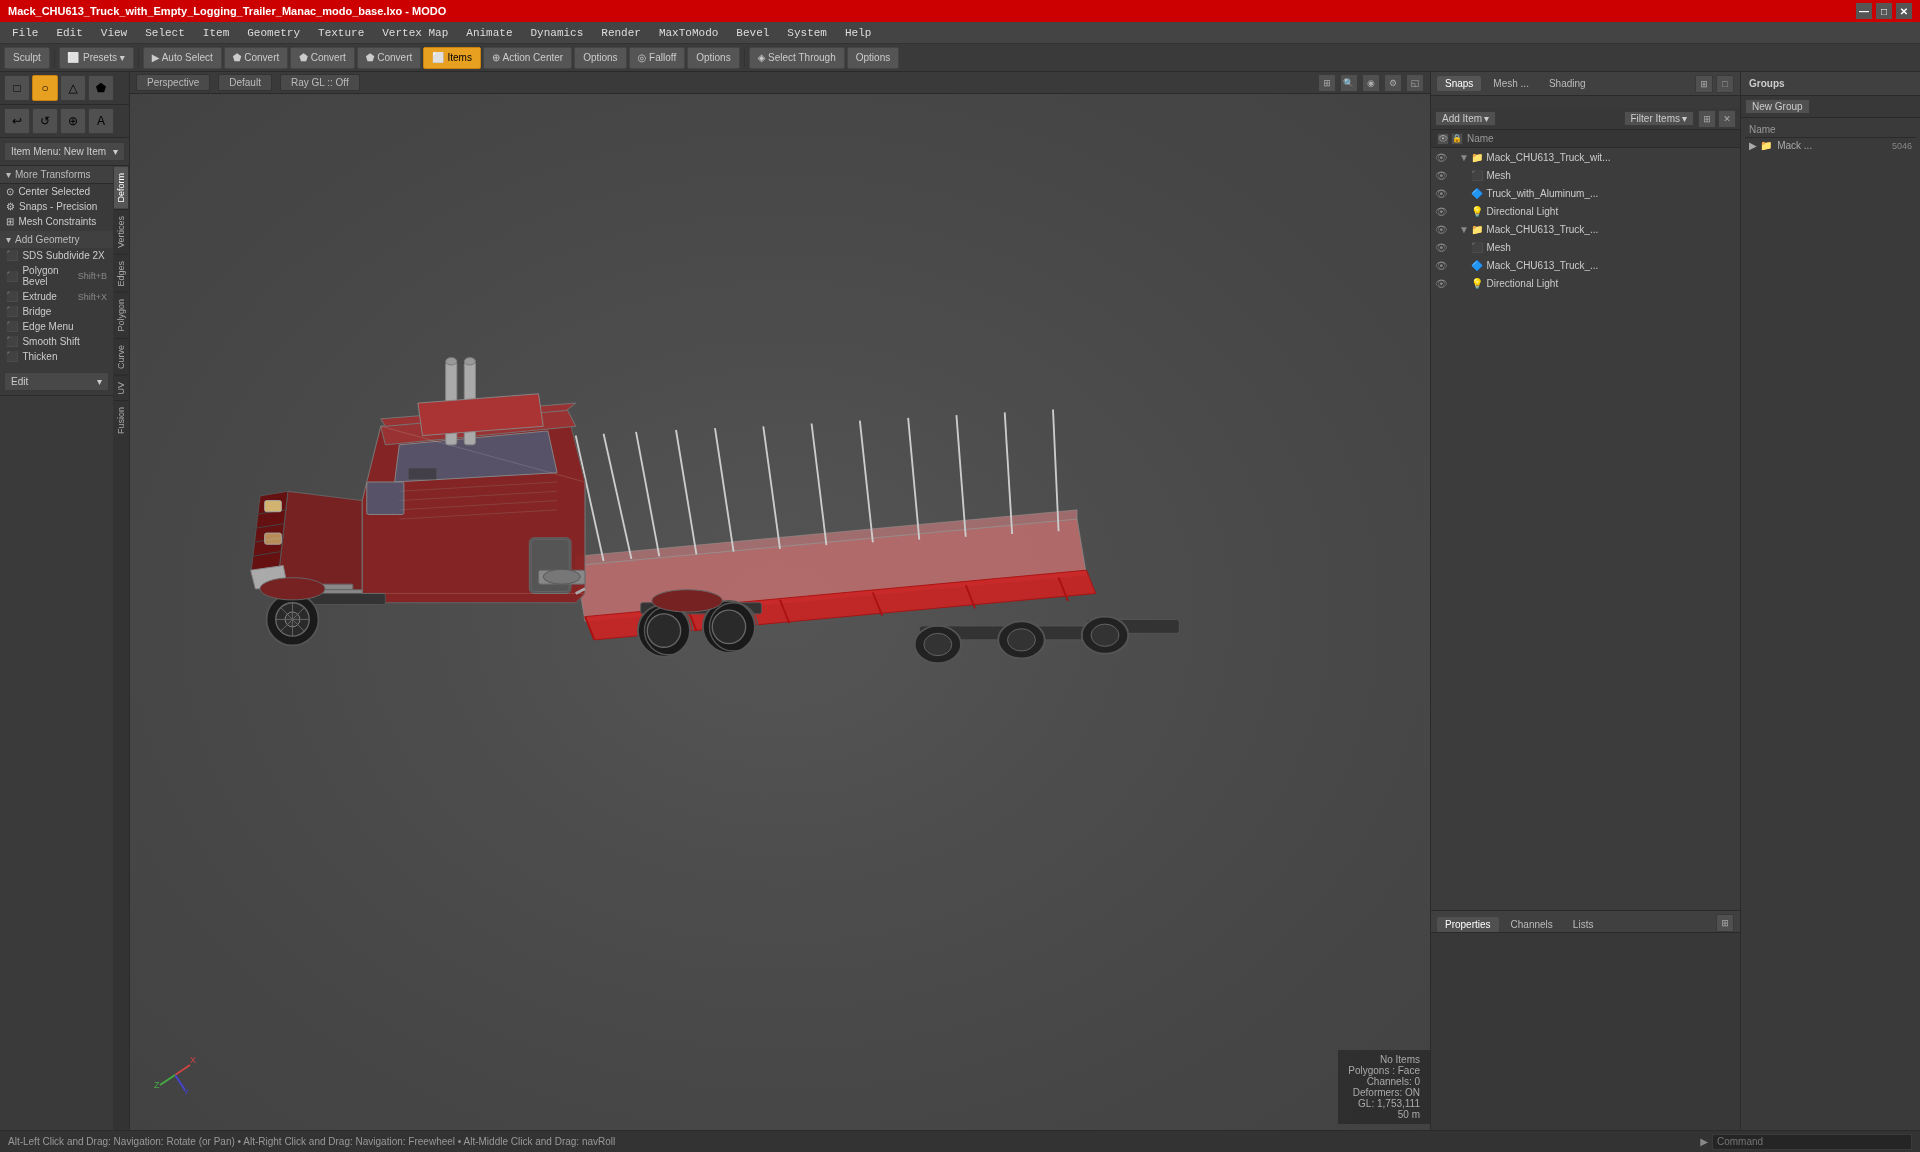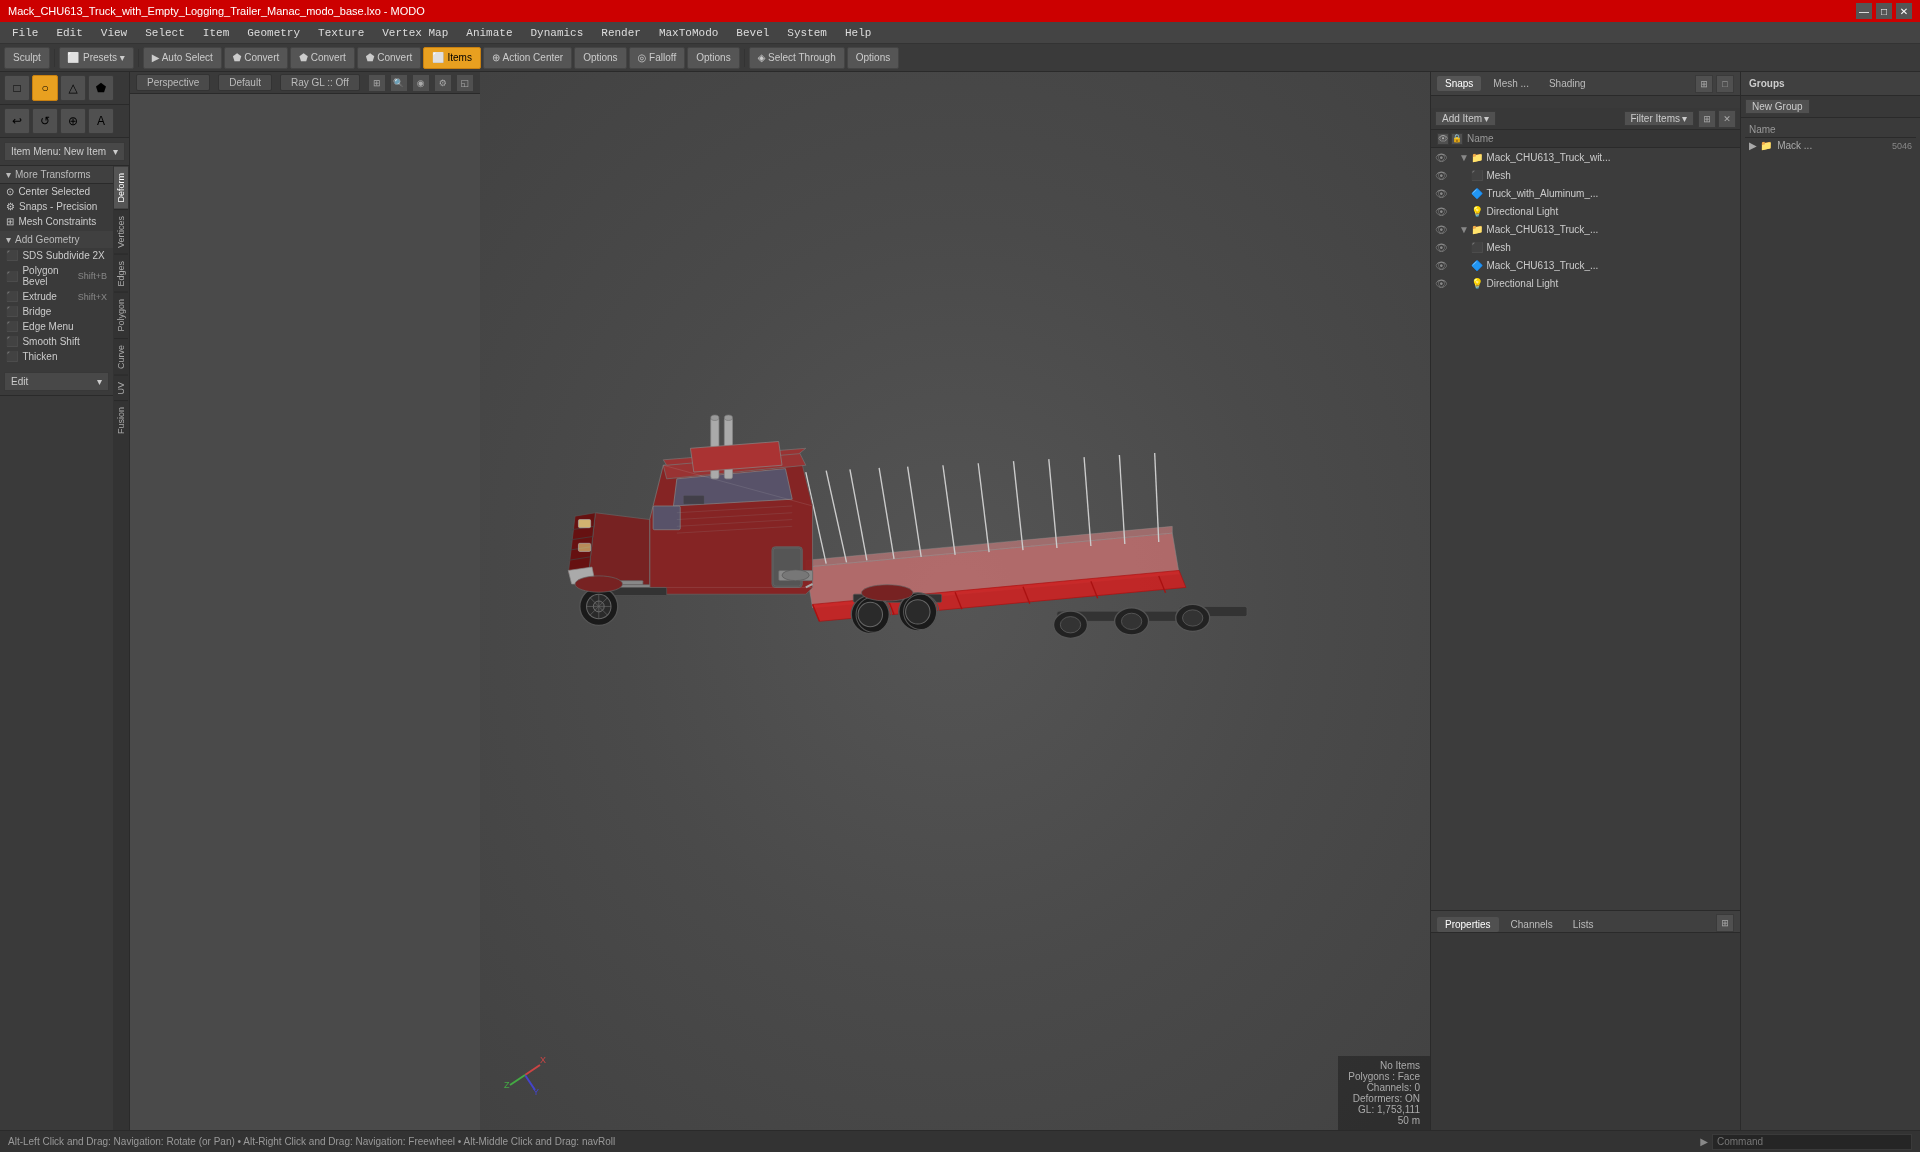--- a/index.html
+++ b/index.html
@@ -8,20 +8,21 @@
     
     #title-bar {
       height: 22px;
       background: #cc0000;
       display: flex;
       align-items: center;
       justify-content: space-between;
       padding: 0 8px;
       color: white;
       font-size: 11px;
+      font-weight: bold;
     }
     #title-controls { display: flex; gap: 4px; }
     #title-controls span { width: 16px; height: 16px; background: #555; display: inline-flex; align-items: center; justify-content: center; font-size: 10px; cursor: pointer; }
 
     
     #menu-bar {
       height: 22px;
       background: #444;
       display: flex;
       align-items: center;
@@ -169,21 +170,21 @@
       display: flex;
       align-items: center;
       justify-content: space-between;
       margin: 2px 0;
     }
 
     
     #viewport-area {
       flex: 1;
       display: flex;
-      flex-direction: row;
+      flex-direction: column;
       background: #4a4a4a;
       position: relative;
       overflow: hidden;
     }
 
     #viewport-header {
       height: 22px;
       background: #3a3a3a;
       display: flex;
       align-items: center;
@@ -235,21 +236,21 @@
     #grid-overlay {
       position: absolute;
       inset: 0;
       overflow: hidden;
       pointer-events: none;
     }
 
     
     #viewport-status {
       position: absolute;
-      bottom: 0;
+      bottom: 6px;
       right: 0;
       padding: 4px 10px;
       text-align: right;
       font-size: 10px;
       color: #aaa;
       background: rgba(0,0,0,0.3);
     }
 
     
     #viewport-compass {

